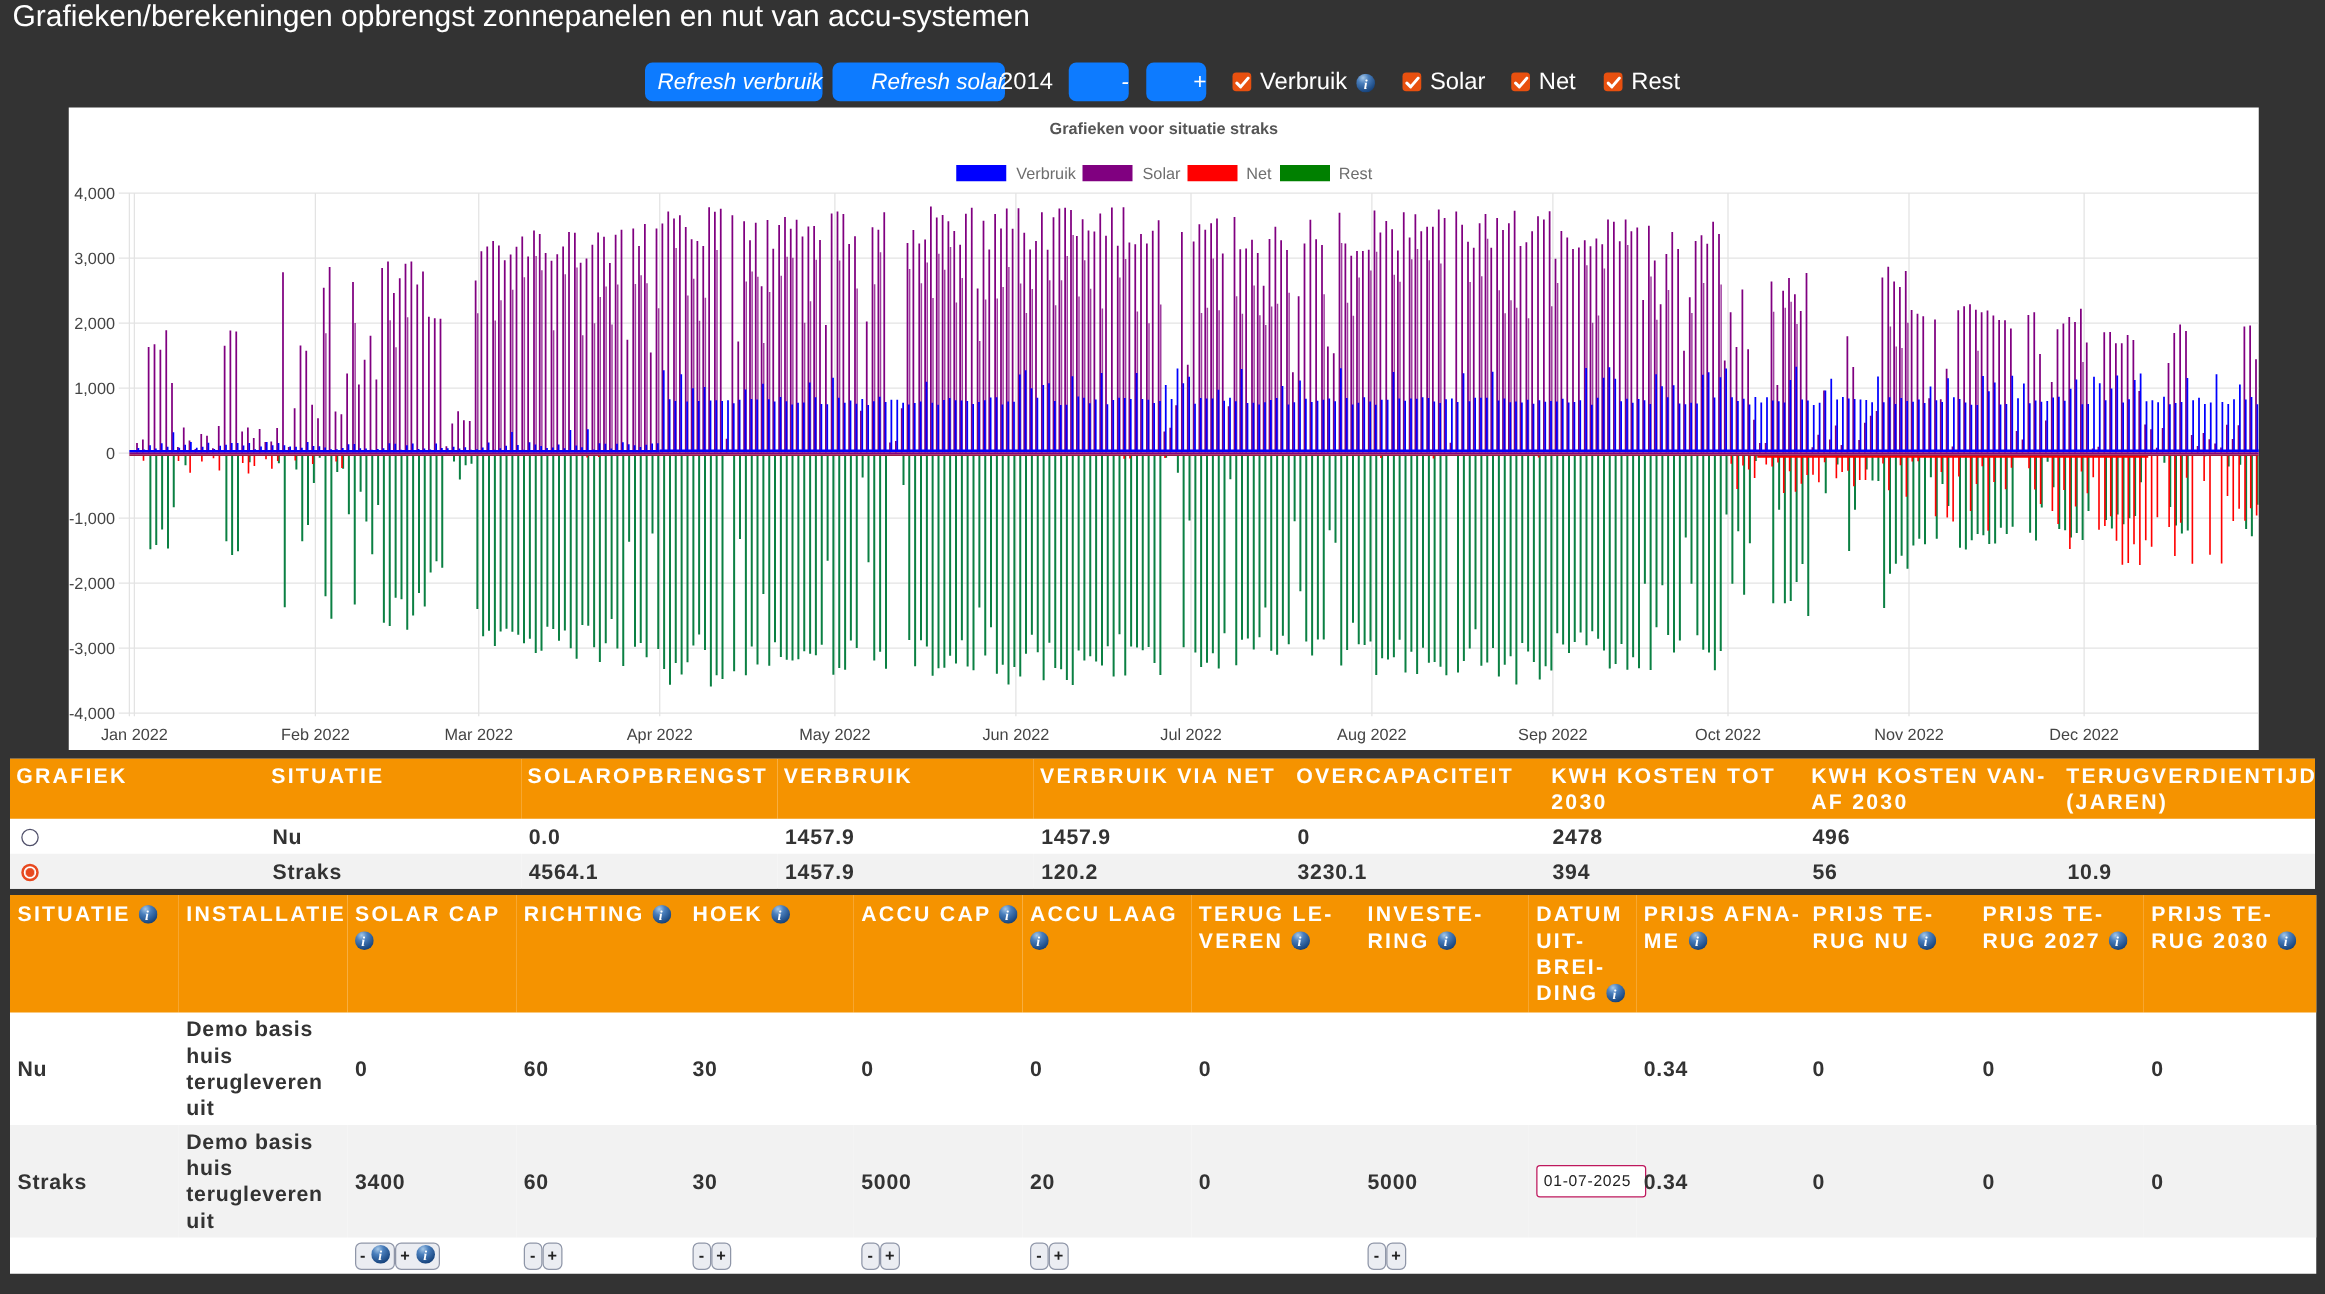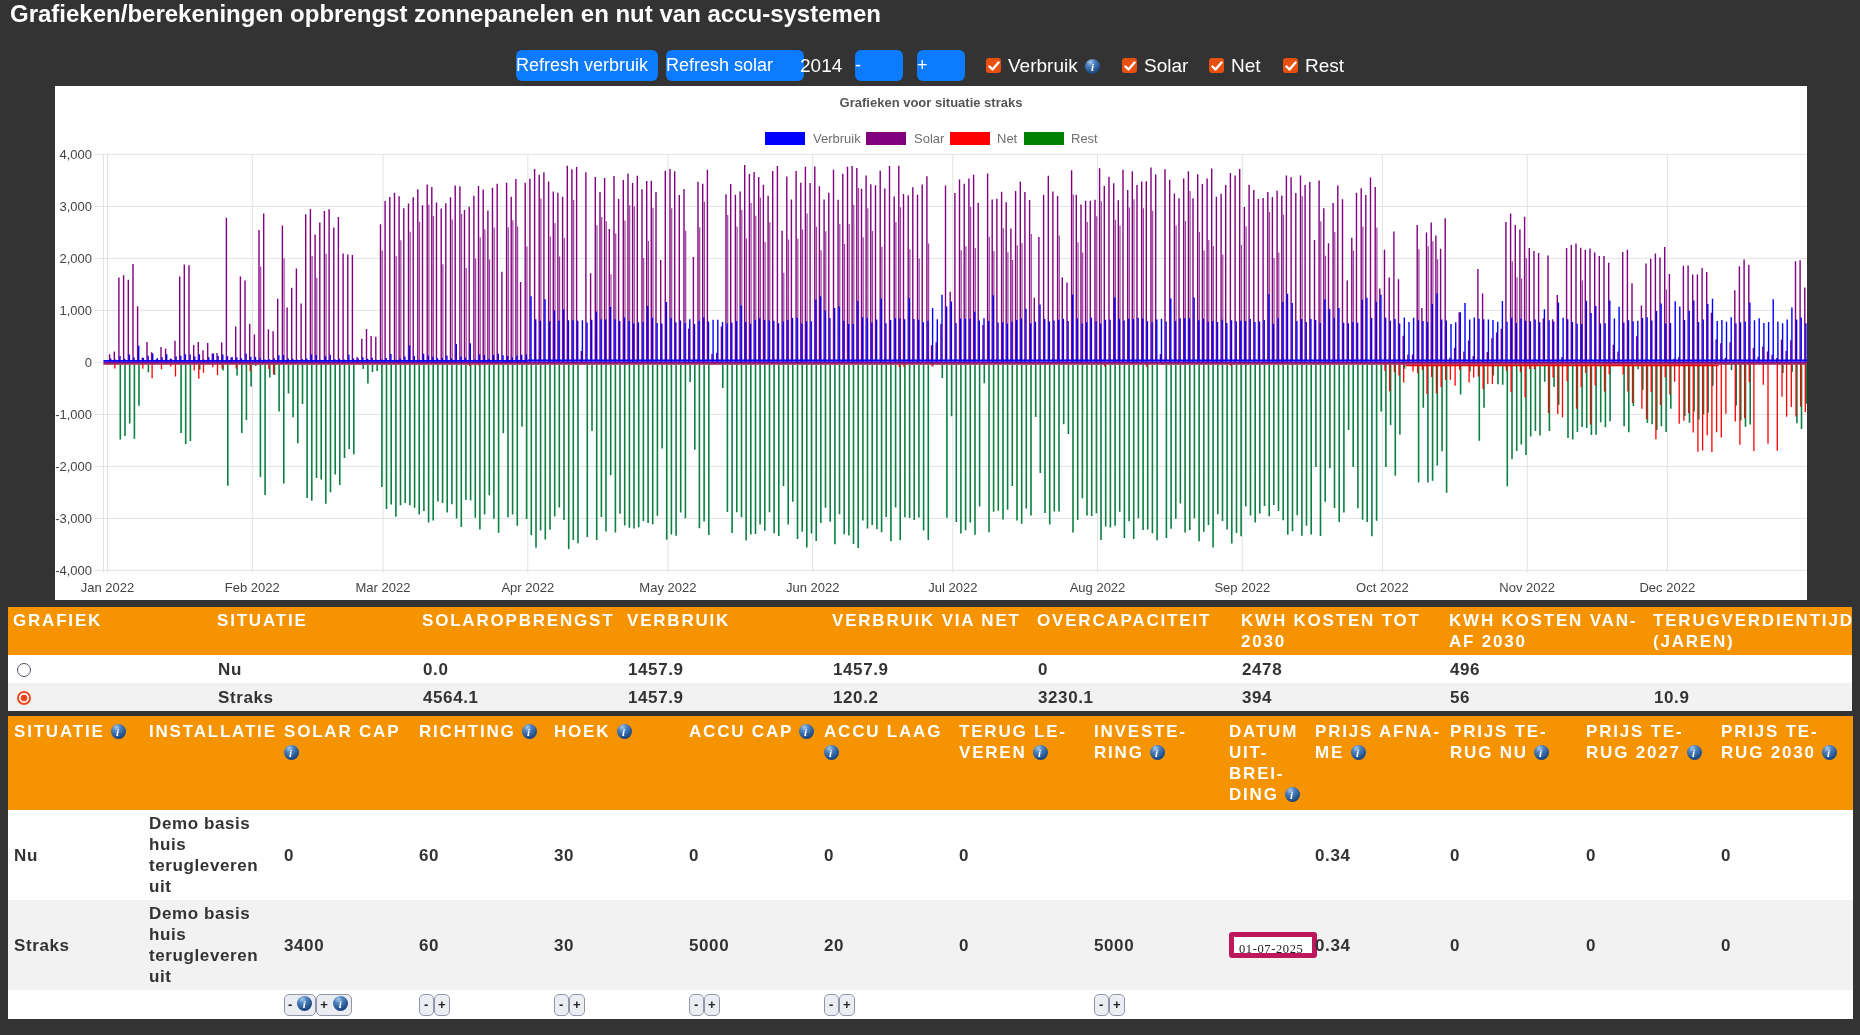--- a/index.html
+++ b/index.html
@@ -1,40 +1,40 @@
 <!DOCTYPE html>
 <html><head><meta charset="utf-8">
 <style>
 html,body{margin:0;padding:0;background:#333333;font-family:"Liberation Sans",sans-serif;}
 body{width:1860px;height:1035px;position:relative;overflow:hidden;}
-.title{position:absolute;left:10px;top:0px;font-size:24px;font-weight:bold;color:#fff;}
+.title{position:absolute;left:10px;top:0px;font-size:24px;font-weight:normal;color:#fff;}
 .btn{position:absolute;background:#0d7bff;color:#fff;border:none;border-radius:6px;
-  font-family:"Liberation Sans",sans-serif;font-size:18px;text-align:left;line-height:31px;height:31px;}
+  font-family:"Liberation Sans",sans-serif;font-size:18px;text-align:right;line-height:31px;height:31px;font-style:italic;}
 .ylab{position:absolute;color:#fff;font-size:19px;}
 .cb{position:absolute;width:15px;height:15px;background:#e8500f;border-radius:3px;top:58px;}
 .cb svg{position:absolute;left:1.5px;top:2.5px;}
 .cblab{position:absolute;color:#fff;font-size:19px;top:55px;}
 .info{display:inline-block;vertical-align:-2px;line-height:0;}
 .chart{position:absolute;left:55px;top:86px;width:1752px;height:514px;background:#fff;}
 table{border-collapse:collapse;table-layout:fixed;background:#fff;}
 .t1{position:absolute;left:8px;top:607px;width:1844px;}
 .t2{position:absolute;left:8px;top:716px;width:1845px;}
 th{background:#f59300;color:#fff;text-align:left;vertical-align:top;font-size:17px;letter-spacing:1.8px;padding:3px 0 3px 5px;line-height:21px;}
 td{font-size:17px;letter-spacing:0.6px;font-weight:bold;color:#333;padding:2px 0 2px 6px;line-height:21px;vertical-align:middle;}
 .t1 th{height:41px;}
 .t1 td{height:24px;}
 .t2 th{padding:5px 0 5px 6px;}
 .t2 td{padding:3px 0 3px 6px;}
 tr.alt td{background:#f2f2f2;}
 .radio{display:inline-block;margin-left:3px;width:14px;height:14px;box-sizing:border-box;border-radius:50%;border:1.5px solid #50506a;background:#fff;vertical-align:-2px;}
 .radio.on{border:2px solid #e8491f;background:radial-gradient(circle,#e8491f 0 3.4px,#fff 3.6px 100%);}
 .sbtn{display:inline-block;box-sizing:border-box;height:22px;min-width:15px;background:#ebedf2;border:1px solid #8f96a8;
  border-radius:5px;font-size:13px;font-weight:bold;color:#222;text-align:center;line-height:19px;padding:0 3px;vertical-align:middle;}
-.din{display:inline-block;box-sizing:border-box;width:88px;height:26px;background:#fff;border:5px solid #be185d;border-radius:3px;
- font-size:12.5px;font-weight:normal;color:#222;line-height:24px;padding-left:5px;font-family:Liberation Serif, serif;}
+.din{display:inline-block;box-sizing:border-box;width:88px;height:26px;background:#fff;border:1px solid #be185d;border-radius:3px;
+ font-size:12.5px;font-weight:normal;color:#222;line-height:24px;padding-left:5px;}
 </style></head>
 <body>
 <div class="title">Grafieken/berekeningen opbrengst zonnepanelen en nut van accu-systemen</div>
 <div class="btn" style="left:516px;top:50px;width:142px;">Refresh verbruik</div>
 <div class="btn" style="left:666px;top:50px;width:138px;">Refresh solar</div>
 <div class="ylab" style="left:800px;top:55px;">2014</div>
 <div class="btn" style="left:855px;top:50px;width:48px;">-</div>
 <div class="btn" style="left:917px;top:50px;width:48px;">+</div>
 <div class="cb" style="left:986px;">
     <svg width="12" height="11" viewBox="0 0 12 11">

